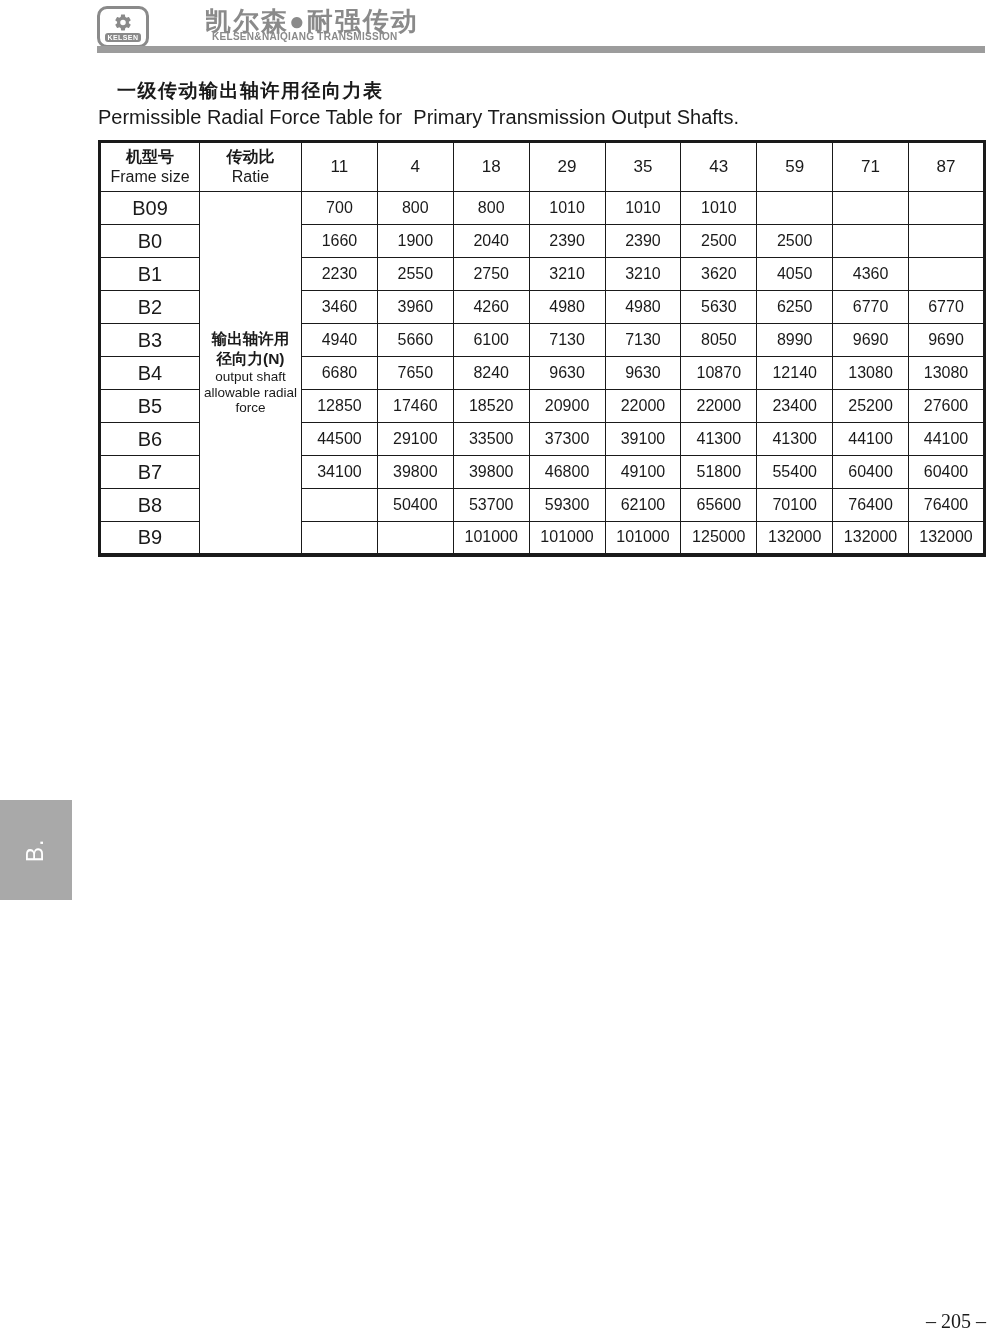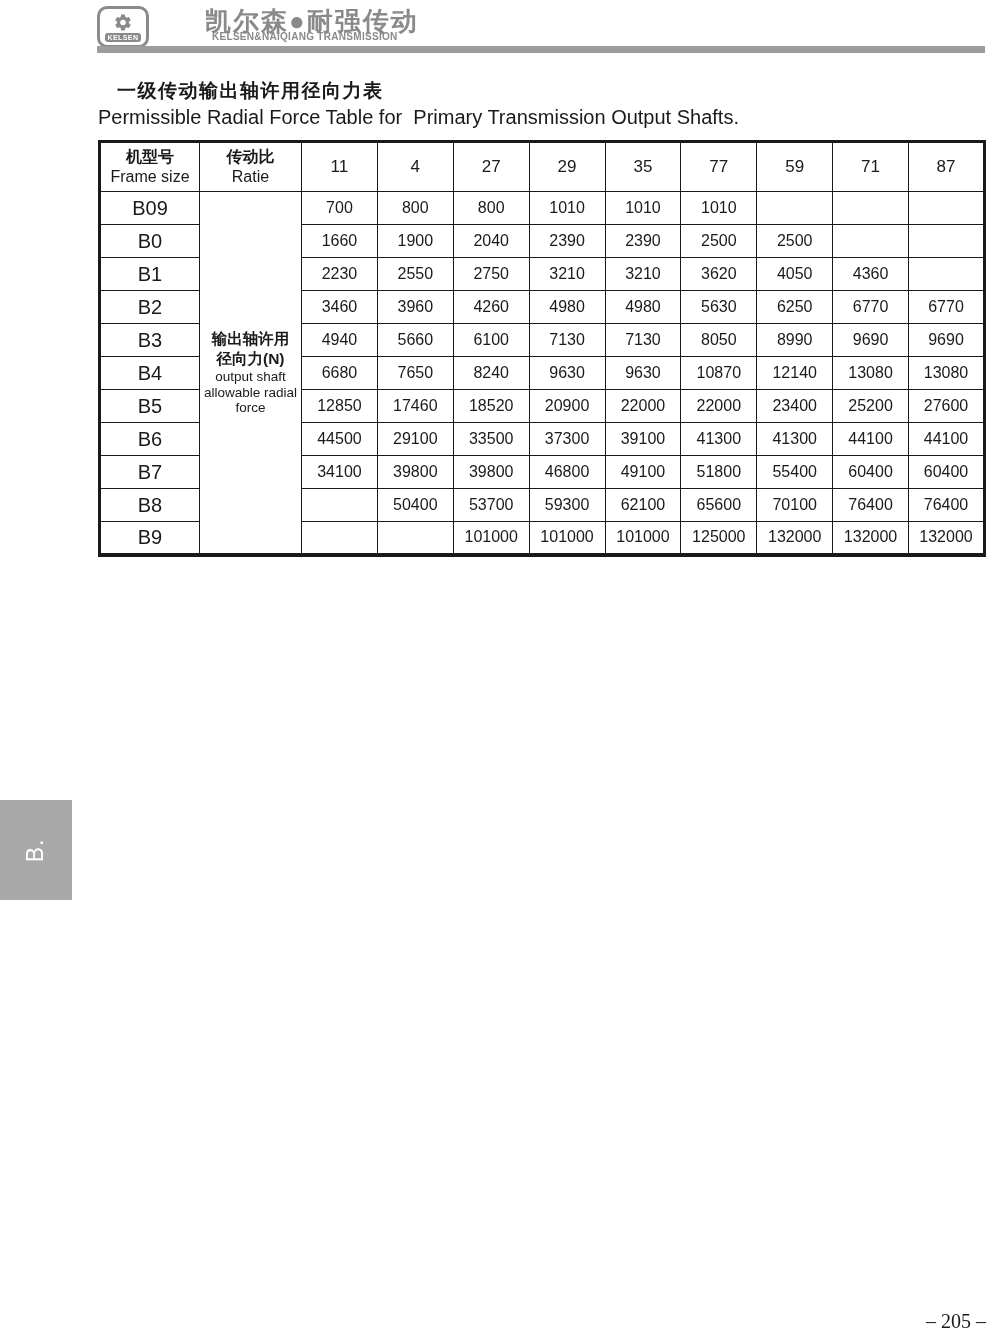--- a/index.html
+++ b/index.html
@@ -162,24 +162,24 @@
           <th>
             <span class="hdr-zh">机型号</span>
             <span class="hdr-en">Frame size</span>
           </th>
           <th>
             <span class="hdr-zh">传动比</span>
             <span class="hdr-en">Ratie</span>
           </th>
         <th class="col-num">11</th>
             <th class="col-num">4</th>
-            <th class="col-num">27</th>
+            <th class="col-num">18</th>
             <th class="col-num">29</th>
             <th class="col-num">35</th>
-            <th class="col-num">77</th>
+            <th class="col-num">43</th>
             <th class="col-num">59</th>
             <th class="col-num">71</th>
             <th class="col-num">87</th>
           </tr>
       </thead>
       <tbody>
           <tr>
             <td class="frame-cell">B09</td>
             <td class="merged-cell" rowspan="11">
               <div class="m-zh">输出轴许用</div>

